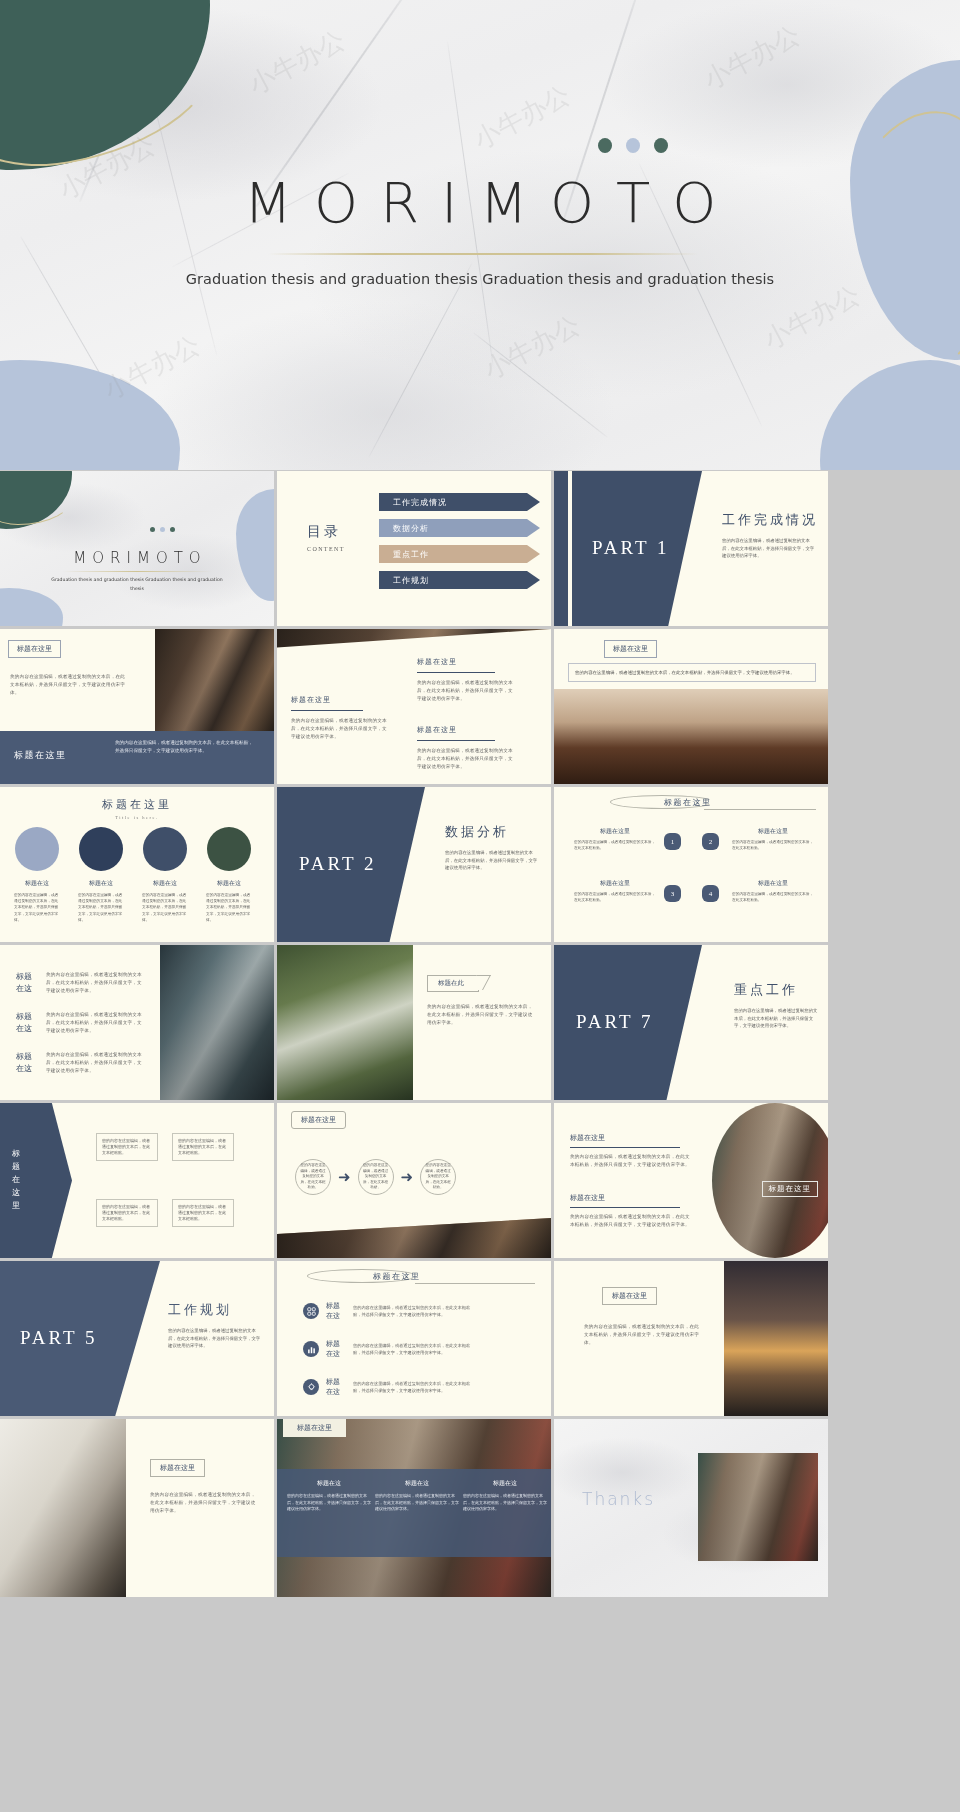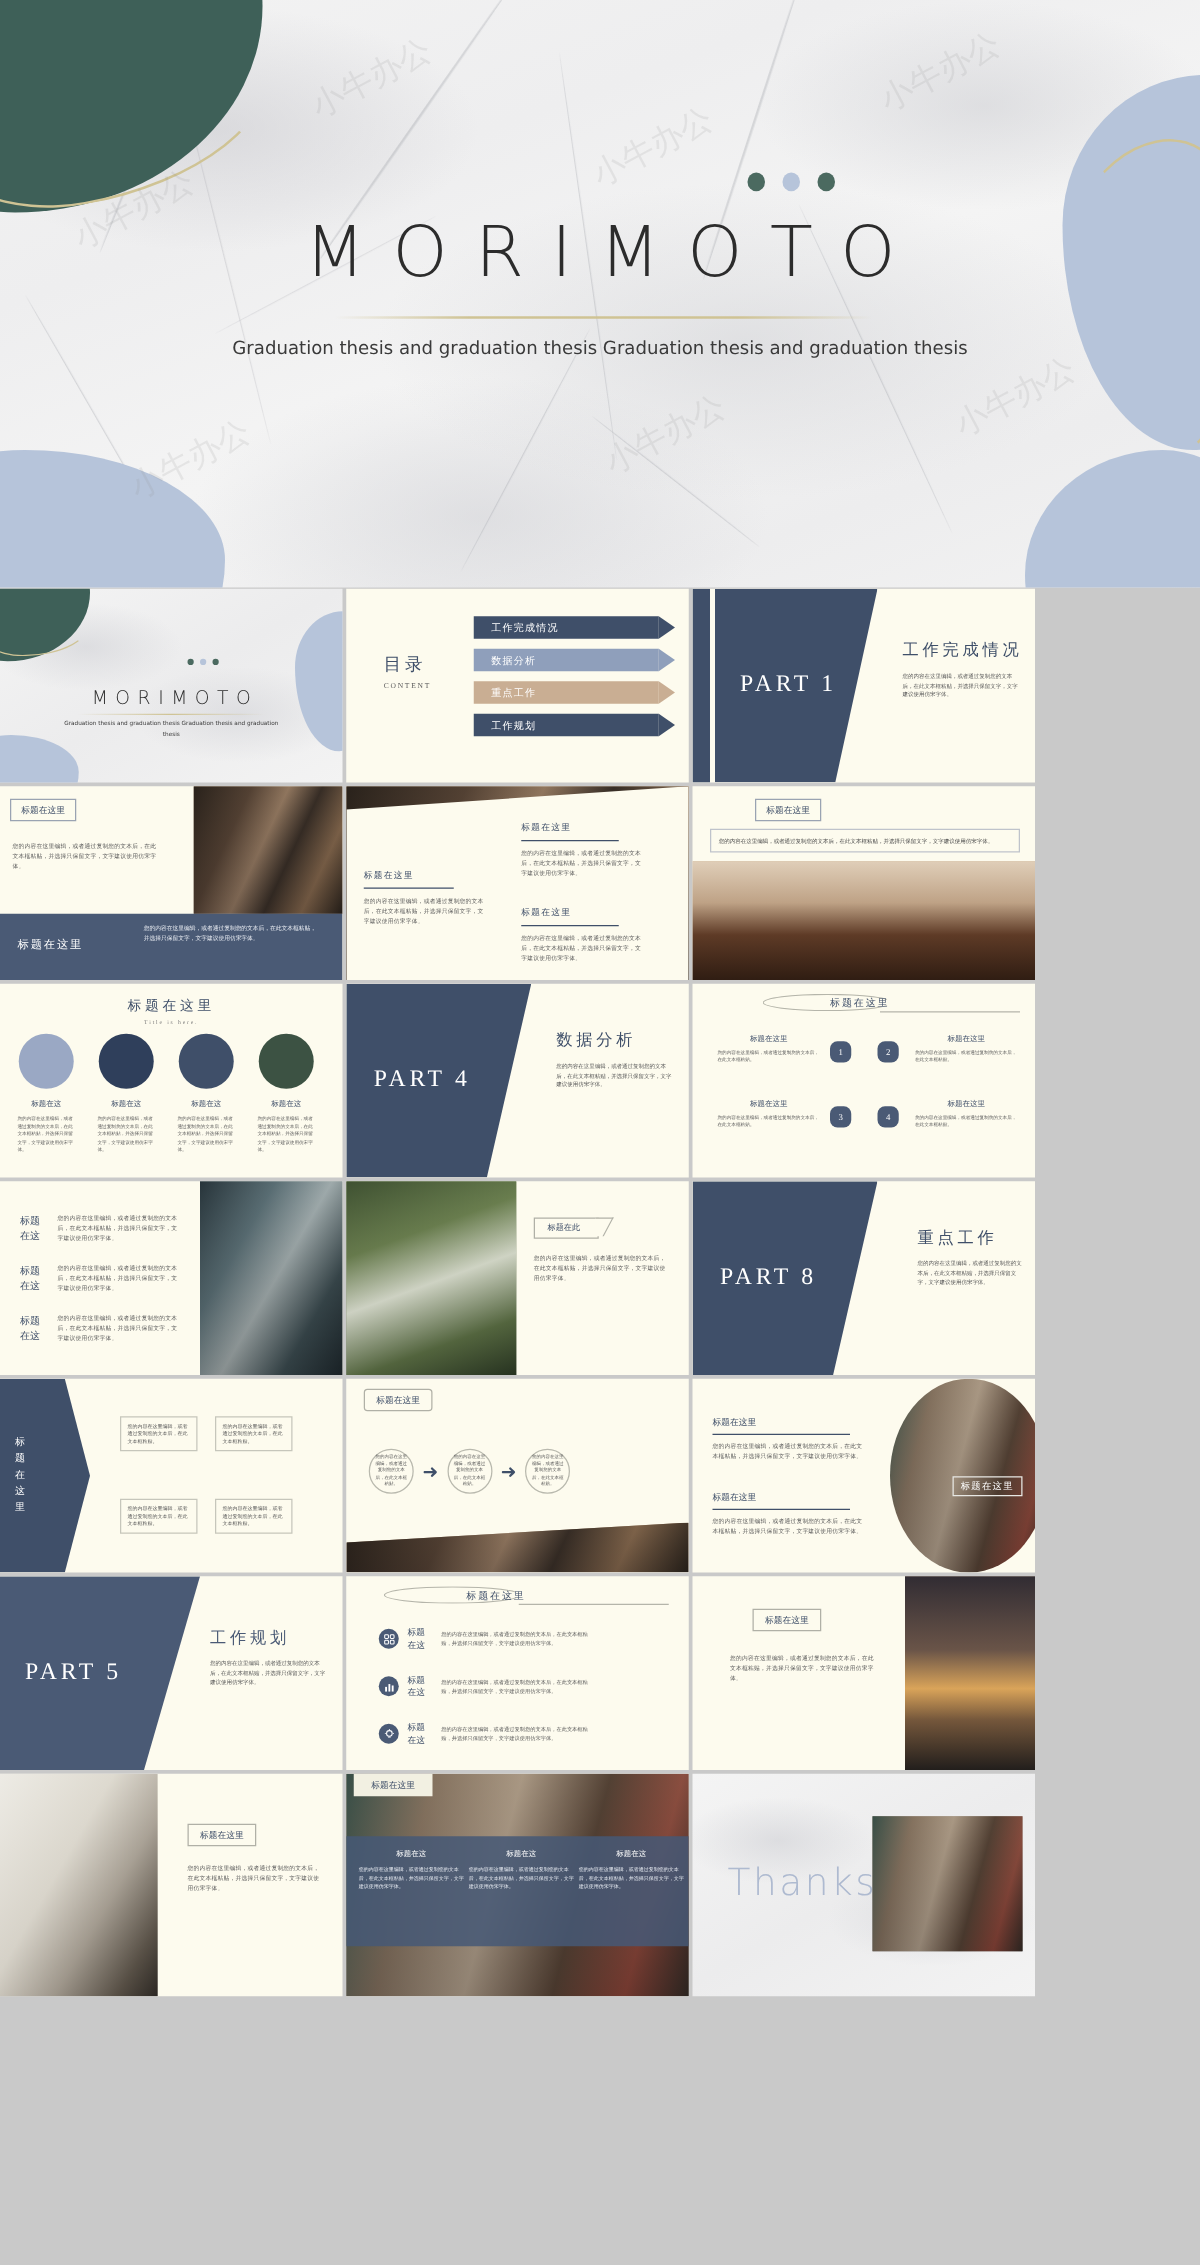--- a/index.html
+++ b/index.html
@@ -347,21 +347,21 @@
         <div style="width:54px;">
           <div style="width:44px;height:44px;border-radius:50%;background:#3c5243;margin:0 auto;"></div>
           <div style="text-align:center;font-size:6px;color:#3f4f69;margin-top:8px;">标题在这</div>
           <div style="font-size:3.7px;line-height:6.2px;color:#5a5a5a;margin-top:4px;padding:0 4px;">您的内容在这里编辑，或者通过复制您的文本后，在此文本框粘贴，并选择只保留文字，文字建议使用仿宋字体。</div>
         </div>
       </div>
     </div>
 
     <div class="slide cream">
       <div style="position:absolute;left:0;top:0;width:148px;height:155px;background:#3f4f69;clip-path:polygon(0 0,100% 0,76% 100%,0 100%);"></div>
-      <span class="part-label" style="position:absolute;left:22px;top:66px;">PART  4</span>
+      <span class="part-label" style="position:absolute;left:22px;top:66px;">PART  2</span>
       <div style="position:absolute;left:168px;top:36px;font-size:13px;color:#3f4f69;letter-spacing:3px;">数据分析</div>
       <div style="position:absolute;left:168px;top:62px;width:96px;font-size:4.4px;line-height:7.6px;color:#5a5a5a;">您的内容在这里编辑，或者通过复制您的文本后，在此文本框粘贴，并选择只保留文字，文字建议使用仿宋字体。</div>
     </div>
 
     <div class="slide cream">
       <div style="position:absolute;left:56px;top:8px;width:104px;height:14px;border:1px solid #b5b5aa;border-radius:50%;border-right-color:transparent;"></div>
       <div style="position:absolute;left:110px;top:10px;font-size:8px;color:#3f4f69;letter-spacing:1.5px;">标题在这里</div>
       <div style="position:absolute;left:150px;top:22px;width:112px;height:1px;background:#b5b5aa;"></div>
 
       <div style="position:absolute;left:20px;top:40px;width:82px;text-align:center;font-size:6px;color:#3f4f69;">标题在这里</div>
@@ -408,21 +408,21 @@
         <div style="position:relative;display:inline-block;border:1px solid #b0b0a6;background:#fdfbee;padding:3px 14px 3px 10px;font-size:6.5px;color:#3f4f69;">
           <span>标题在此</span>
           <span style="position:absolute;right:-9px;top:-1px;width:14px;height:15px;border-top:1px solid #b0b0a6;border-right:1px solid #b0b0a6;background:#fdfbee;transform:skewX(-28deg);"></span>
         </div>
       </div>
       <div style="position:absolute;left:150px;top:58px;width:110px;" class="mini-body">您的内容在这里编辑，或者通过复制您的文本后，在此文本框粘贴，并选择只保留文字，文字建议使用仿宋字体。</div>
     </div>
 
     <div class="slide cream">
       <div style="position:absolute;left:0;top:0;width:148px;height:155px;background:#3f4f69;clip-path:polygon(0 0,100% 0,76% 100%,0 100%);"></div>
-      <span class="part-label" style="position:absolute;left:22px;top:66px;">PART  8</span>
+      <span class="part-label" style="position:absolute;left:22px;top:66px;">PART  7</span>
       <div style="position:absolute;left:180px;top:36px;font-size:13px;color:#3f4f69;letter-spacing:3px;">重点工作</div>
       <div style="position:absolute;left:180px;top:62px;width:86px;font-size:4.4px;line-height:7.6px;color:#5a5a5a;">您的内容在这里编辑，或者通过复制您的文本后，在此文本框粘贴，并选择只保留文字，文字建议使用仿宋字体。</div>
     </div>
   </div>
 
   <div class="row">
 
     <div class="slide cream">
       <div style="position:absolute;left:0;top:0;width:72px;height:155px;background:#3f4f69;clip-path:polygon(0 0,72% 0,100% 50%,72% 100%,0 100%);"></div>
       <div style="position:absolute;left:12px;top:44px;width:14px;font-size:8px;line-height:13px;color:#fff;">标题在这里</div>
@@ -549,18 +549,18 @@
           <div style="font-size:4px;line-height:6.6px;color:#e7ebf2;margin-top:5px;">您的内容在这里编辑，或者通过复制您的文本后，在此文本框粘贴，并选择只保留文字，文字建议使用仿宋字体。</div>
         </div>
         <div style="width:84px;">
           <div style="text-align:center;font-size:6px;color:#fff;">标题在这</div>
           <div style="font-size:4px;line-height:6.6px;color:#e7ebf2;margin-top:5px;">您的内容在这里编辑，或者通过复制您的文本后，在此文本框粘贴，并选择只保留文字，文字建议使用仿宋字体。</div>
         </div>
       </div>
     </div>
 
     <div class="slide marble-bg" style="height:178px">
-      <div style="position:absolute;left:28px;top:70px;font-family:'DejaVu Sans',sans-serif;font-weight:300;font-size:30px;color:#aebad0;letter-spacing:2px;">Thanks</div>
+      <div style="position:absolute;left:28px;top:70px;font-family:'DejaVu Sans',sans-serif;font-weight:300;font-size:17px;color:#aebad0;letter-spacing:2px;">Thanks</div>
       <div class="photo ph-street" style="right:10px;top:34px;width:120px;height:108px;"></div>
     </div>
   </div>
 
 </div>
 
 </body></html>

